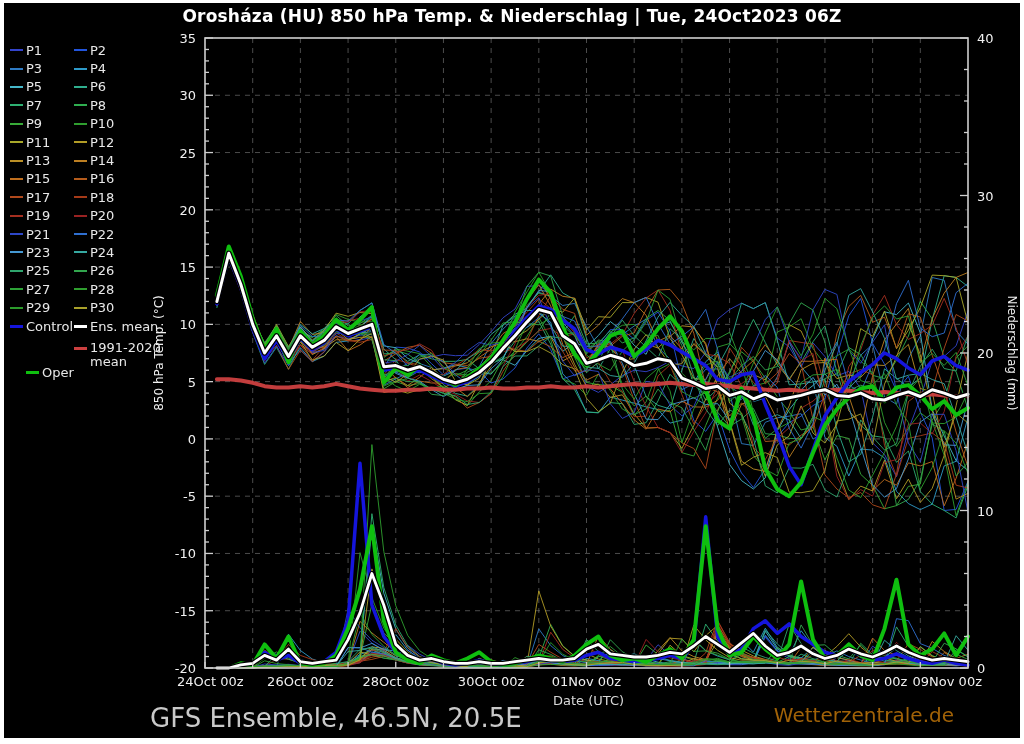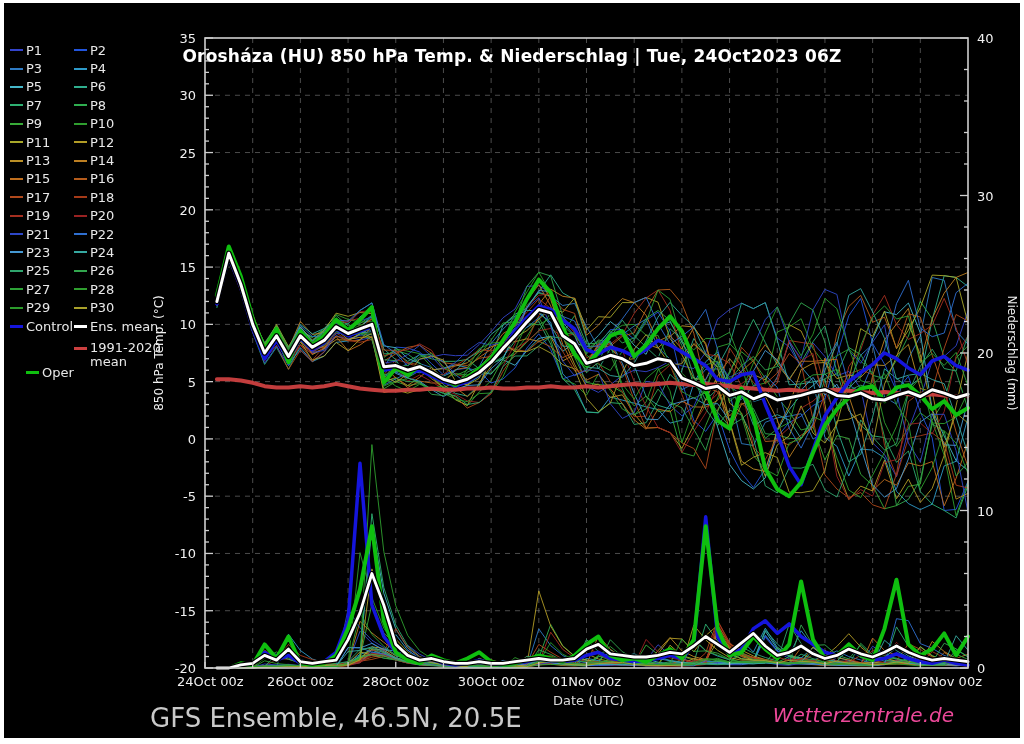--- a/index.html
+++ b/index.html
@@ -4,39 +4,39 @@
 <style>
   html,body{margin:0;padding:0;}
   body{
     width:1024px;height:744px;position:relative;background:#ffffff;
     font-family:"DejaVu Sans","Liberation Sans",sans-serif;
     -webkit-font-smoothing:antialiased;
   }
   .panel{position:absolute;left:4px;top:3px;right:4px;bottom:6px;background:#000;}
   .title{
     position:absolute;left:0;right:0;top:6px;text-align:center;
-    color:#ffffff;font-size:17px;font-weight:bold;letter-spacing:.2px;margin-top:40px;
+    color:#ffffff;font-size:17px;font-weight:bold;letter-spacing:.2px;
   }
   .legend{
     position:absolute;left:10px;top:41px;width:150px;color:#e8e8e8;font-size:13px;
   }
   .legend .lrow{display:flex;align-items:center;height:18.4px;}
   .legend .lcol{position:absolute;top:0;}
   .legend .c1{left:0;width:62px;}
   .legend .c2{left:64px;width:86px;}
   .sw{display:inline-block;width:13px;height:2px;margin-right:3px;flex:0 0 13px;}
   .sw.thick{height:3px;}
   .llabel{white-space:nowrap;}
   .legend .special{position:absolute;left:0;width:160px;}
   .mean2line{line-height:14px;}
   .footer-left{
     position:absolute;left:150px;top:703px;color:#c9c9c9;font-size:26px;
   }
   .footer-right{
-    position:absolute;right:70px;top:703px;color:#ec4899;font-size:20px;font-style:italic;
+    position:absolute;right:70px;top:703px;color:#a16207;font-size:20px;
   }
   svg text{font-family:"DejaVu Sans","Liberation Sans",sans-serif;}
 </style>
 </head>
 <body>
 
 <div class="panel"></div>
 
 <div class="title">Orosháza  (HU)  850 hPa Temp. &amp; Niederschlag | Tue, 24Oct2023 06Z</div>
 

